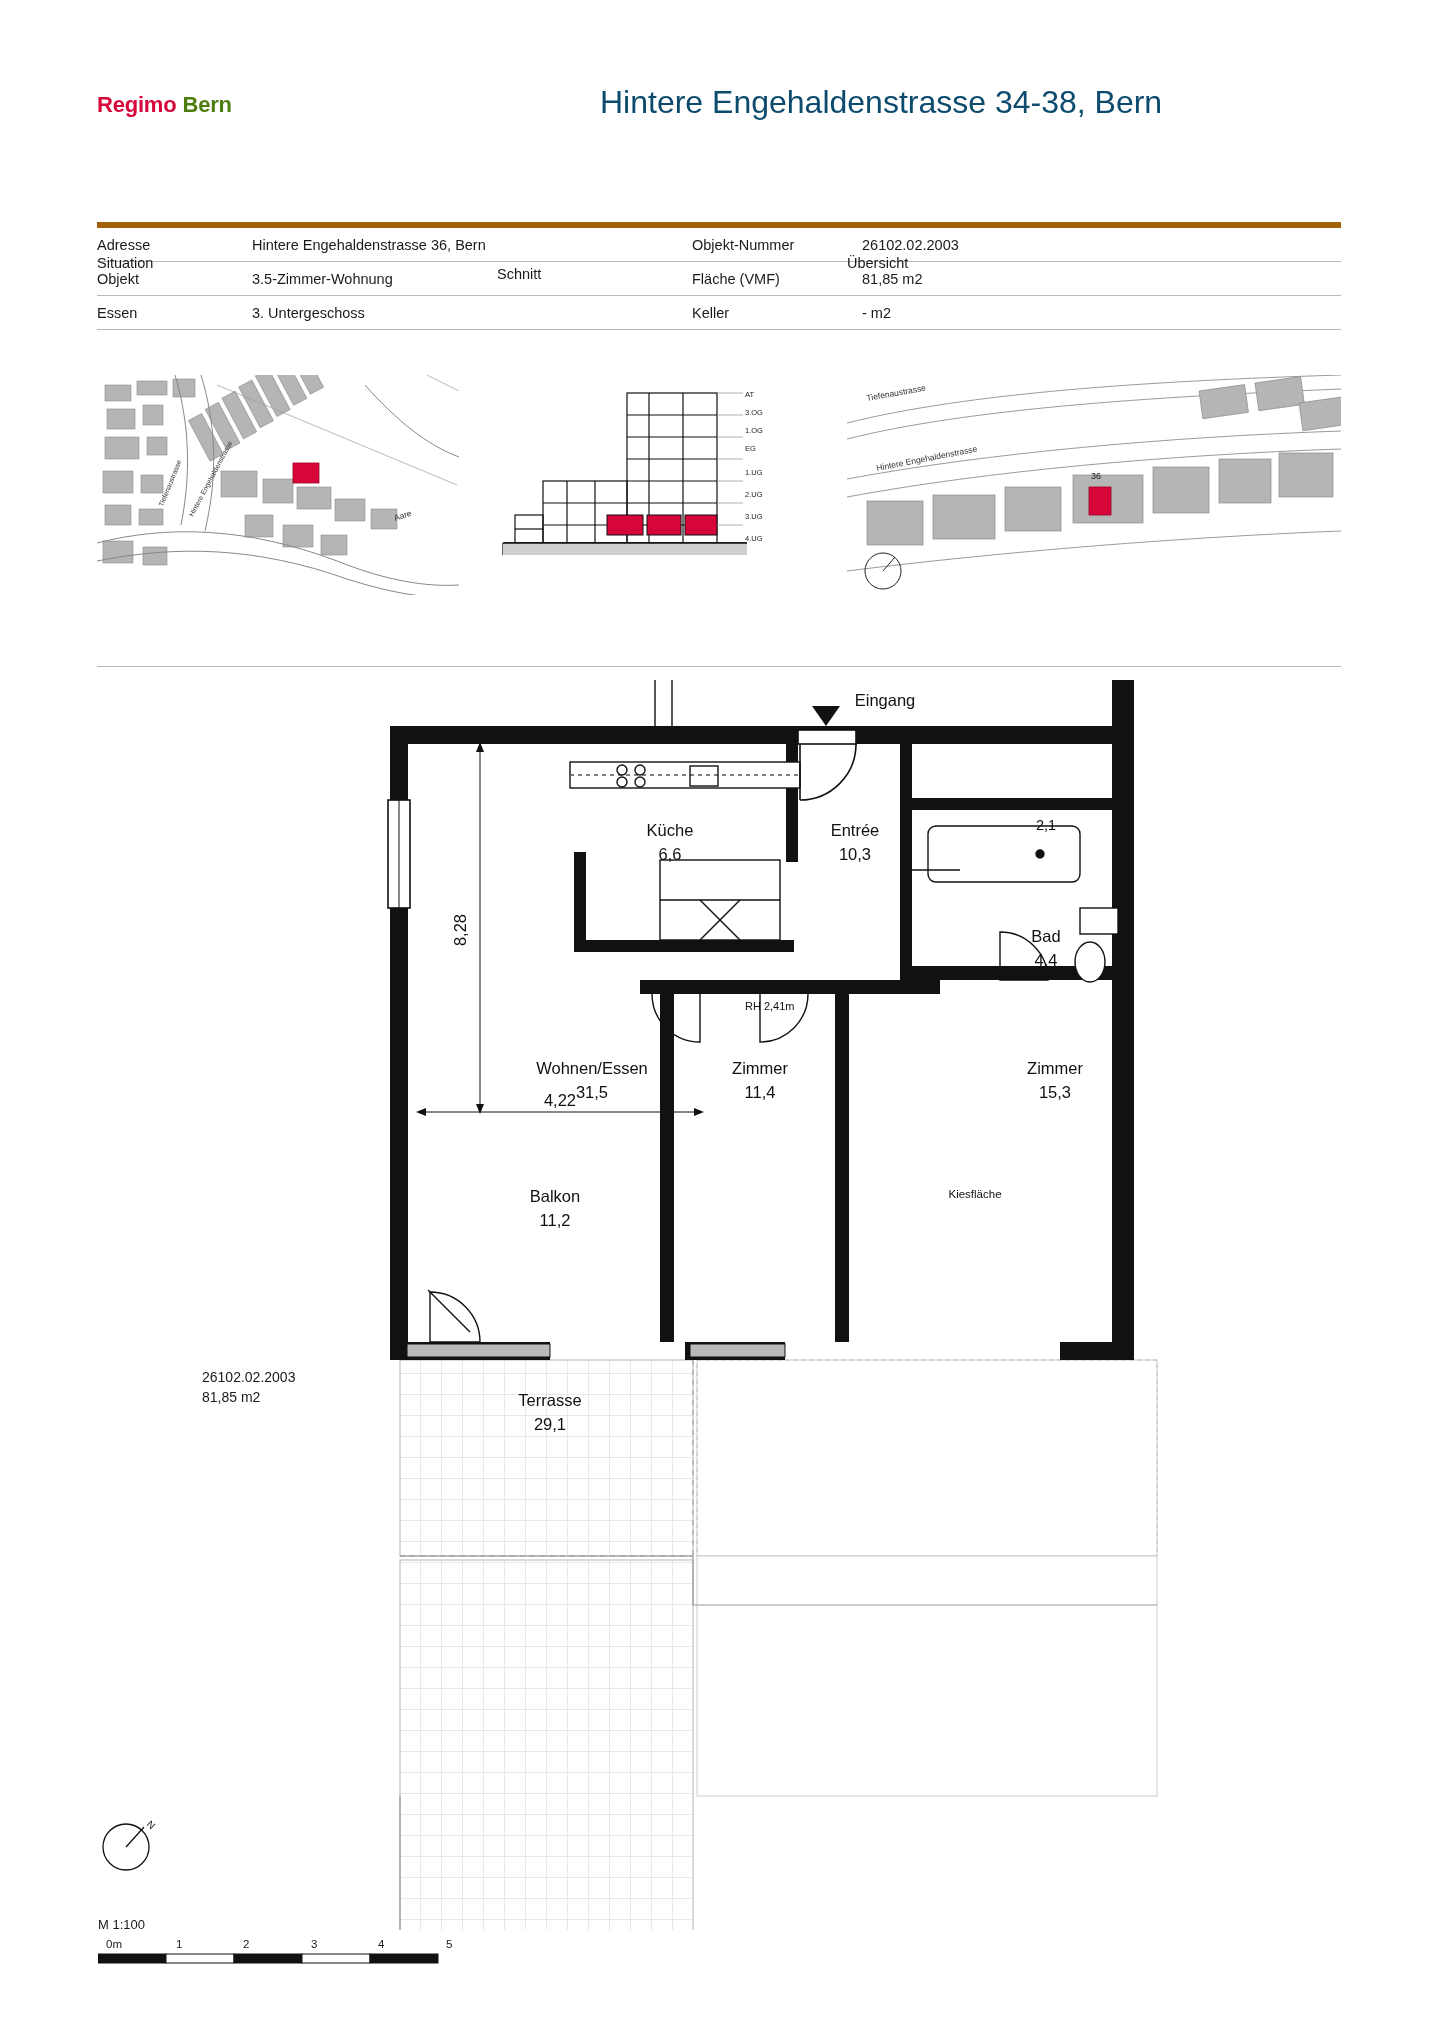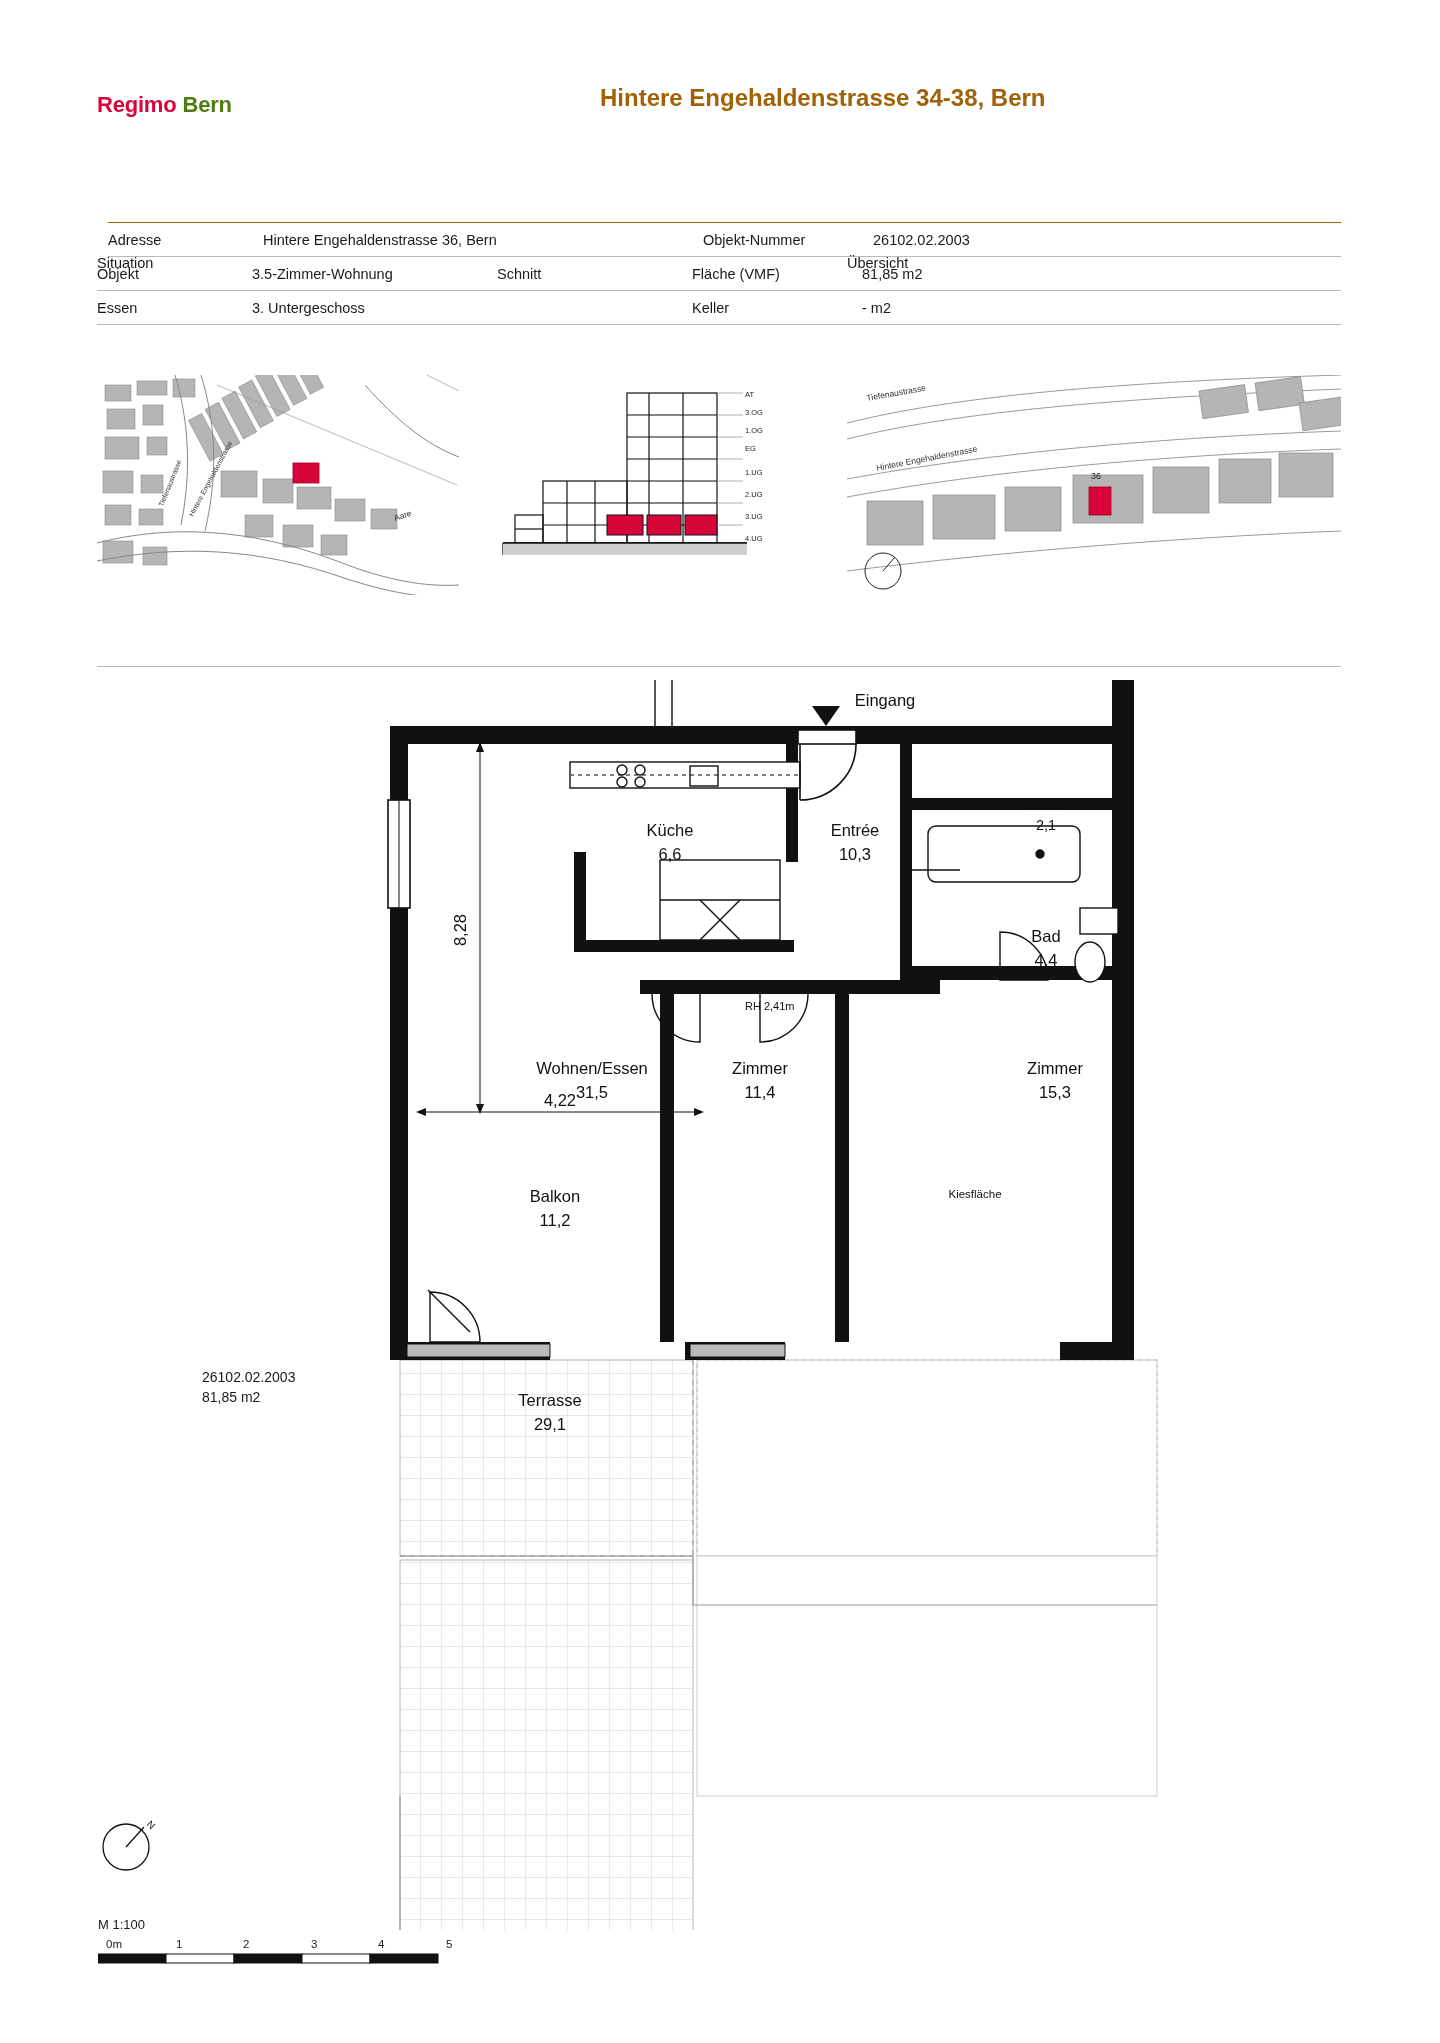--- a/index.html
+++ b/index.html
@@ -30,41 +30,41 @@
     font-size: 22px;
     letter-spacing: -0.2px;
   }
   .brand .b1 { color: #d6063b; font-weight: bold; }
   .brand .b2 { color: #4d7c0f; font-weight: bold; margin-left: 6px; }
 
   .doc-title {
     position: absolute;
     left: 600px;
     top: 84px;
-    font-size: 24px;
-    font-weight: bold;
-    color: #a16207;
+    font-size: 32px;
+    font-weight: normal;
+    color: #0c4a6e;
     white-space: nowrap;
   }
 
   
   .info-table {
     position: absolute;
     left: 97px;
     top: 222px;
     width: 1244px;
   }
   .info-row {
     display: flex;
     align-items: center;
     height: 33px;
     border-bottom: 1px solid #b9b9b9;
     font-size: 14.5px;
   }
-  .info-row:first-child { border-top: 1px solid #a16207; margin-left: 11px; }
+  .info-row:first-child { border-top: 6px solid #a16207; }
   .ic-label { width: 155px; }
   .ic-value { width: 440px; }
   .ic-label2 { width: 170px; }
   .ic-value2 { flex: 1; }
 
   
   .thumbs {
     position: absolute;
     left: 97px;
     top: 375px;

